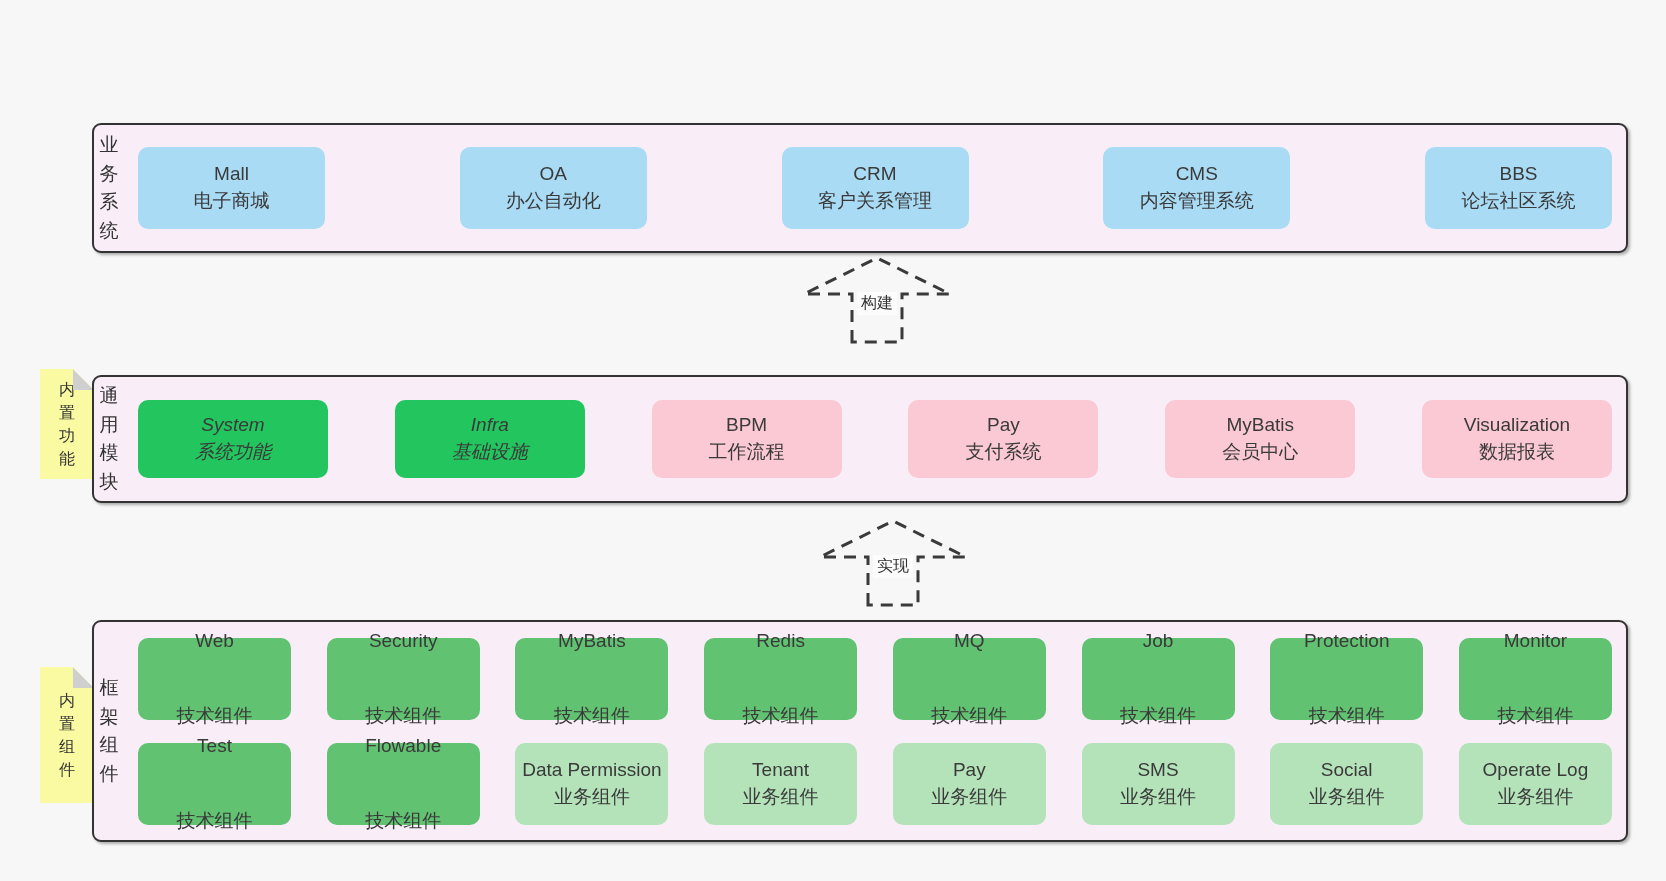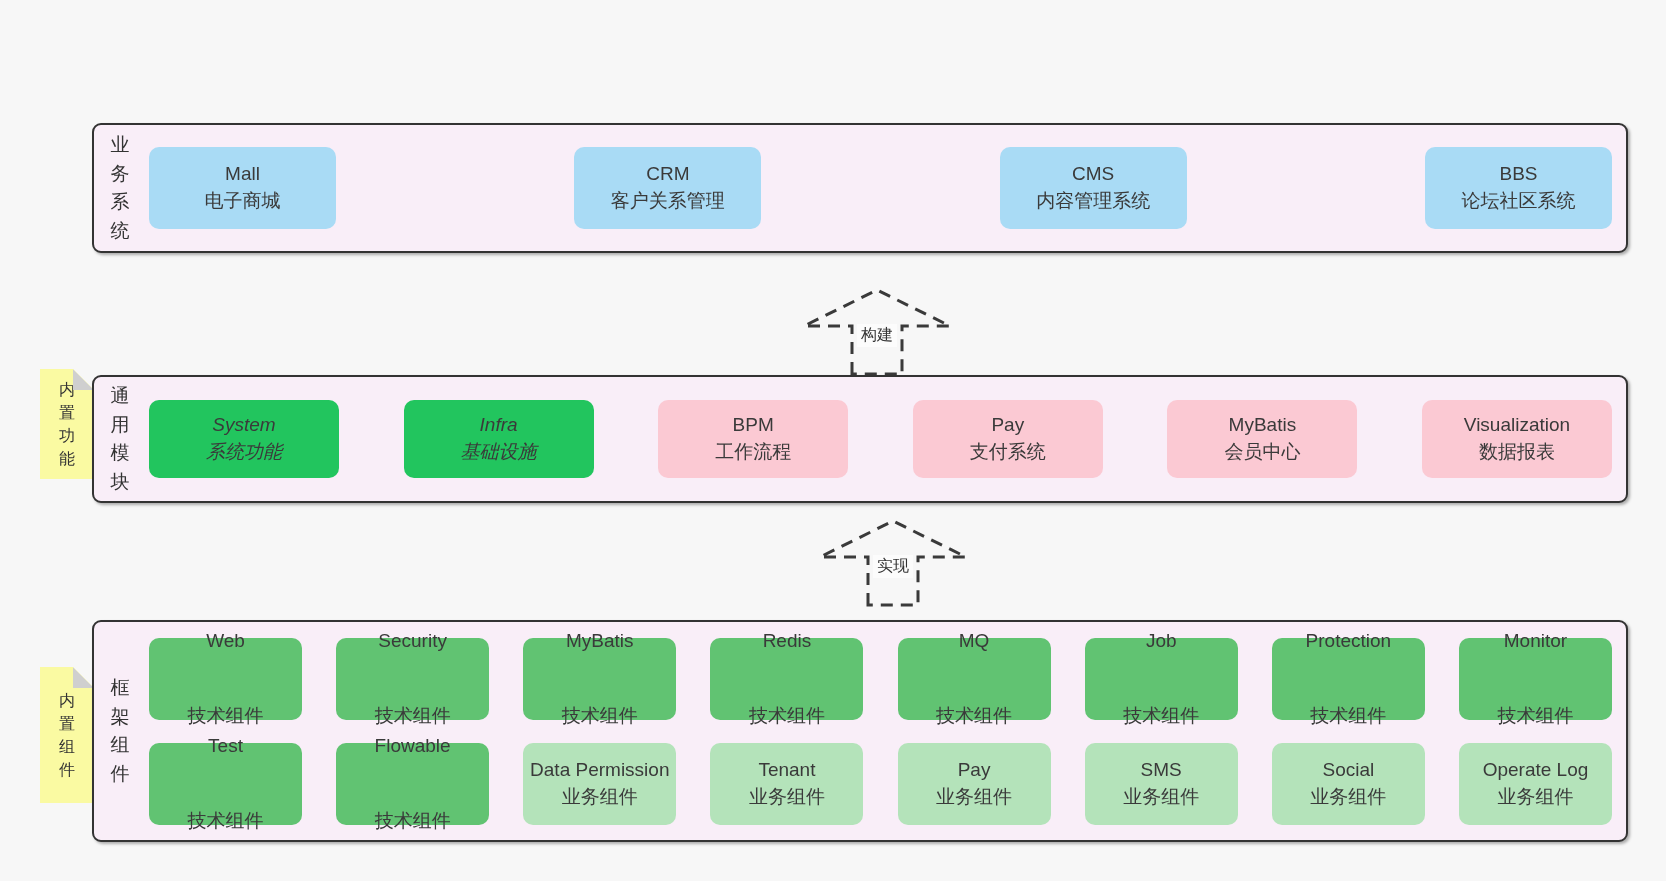--- a/index.html
+++ b/index.html
@@ -13,21 +13,21 @@
     position:absolute;left:92px;width:1536px;
     background:#f9eef8;border:2px solid #333;border-radius:9px;
     box-shadow:2px 2px 3px rgba(0,0,0,.30);
     display:flex;align-items:center;box-sizing:border-box;
     z-index:2;
   }
   .layer-0{top:123px;height:130px;}
   .layer-1{top:375px;height:128px;}
   .layer-2{top:620px;height:222px;}
   .layer-label{
-    width:30px;margin-left:11px;flex:0 0 auto;
+    width:30px;flex:0 0 auto;
     font-size:19px;line-height:1.5;text-align:center;
     word-break:break-all;color:#333;
   }
   .rows{
     flex:1;display:flex;flex-direction:column;gap:23px;
     padding:0 14px;min-width:0;
   }
   .box-row{display:flex;justify-content:space-between;}
   .box{
     border-radius:10px;display:flex;flex-direction:column;
@@ -56,21 +56,21 @@
     position:absolute;top:0;right:0;width:21px;height:21px;
     background:#cfcfcf;
     clip-path:polygon(0 0,100% 100%,0 100%);
   }
   .note-text{
     width:20px;font-size:16px;line-height:1.45;text-align:center;
     word-break:break-all;color:#333;
   }
   
   .arrow{position:absolute;width:156px;height:94px;z-index:1;}
-  .arrow-0{left:799px;top:284px;}
+  .arrow-0{left:799px;top:252px;}
   .arrow-1{left:815px;top:515px;}
   .arrow svg{position:absolute;inset:0;}
   .arrow-label{
     position:absolute;top:40px;left:50%;transform:translateX(-50%);
     background:#fcfcfc;padding:1px 4px;font-size:16px;color:#333;
     white-space:nowrap;
   }
 </style>
 </head>
 <body>
@@ -79,20 +79,24 @@
 
   <section class="layer layer-0">
     <div class="layer-label">业务系统</div>
     <div class="rows">
         <div class="box-row">
           <div class="box blue">
             <div class="box-name">Mall</div>
             <div class="box-desc">电子商城</div>
           </div>
           <div class="box blue">
+            <div class="box-name">OA</div>
+            <div class="box-desc">办公自动化</div>
+          </div>
+          <div class="box blue">
             <div class="box-name">CRM</div>
             <div class="box-desc">客户关系管理</div>
           </div>
           <div class="box blue">
             <div class="box-name">CMS</div>
             <div class="box-desc">内容管理系统</div>
           </div>
           <div class="box blue">
             <div class="box-name">BBS</div>
             <div class="box-desc">论坛社区系统</div>

